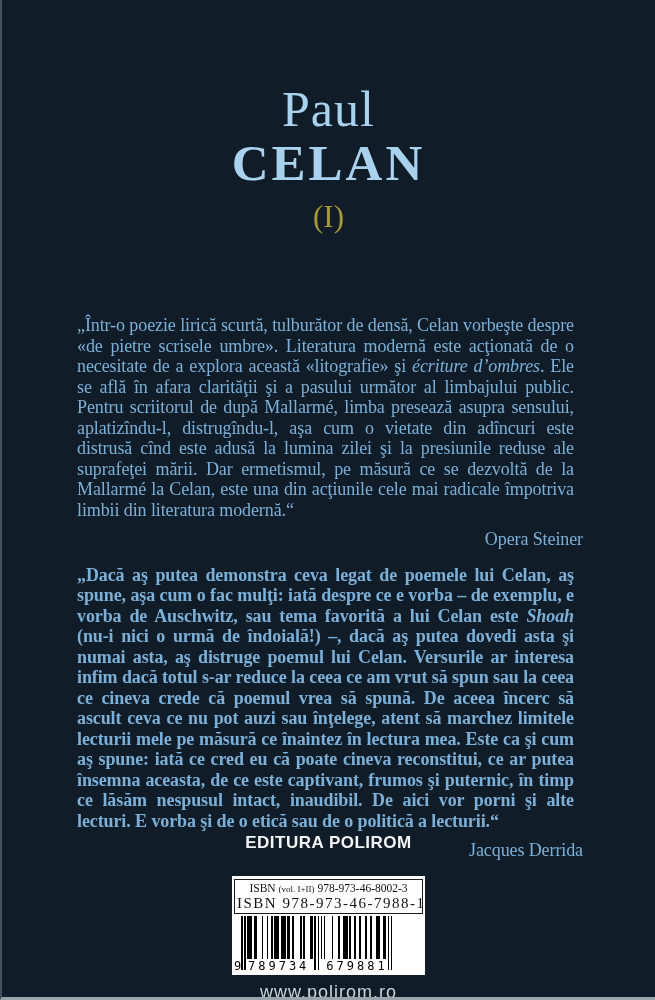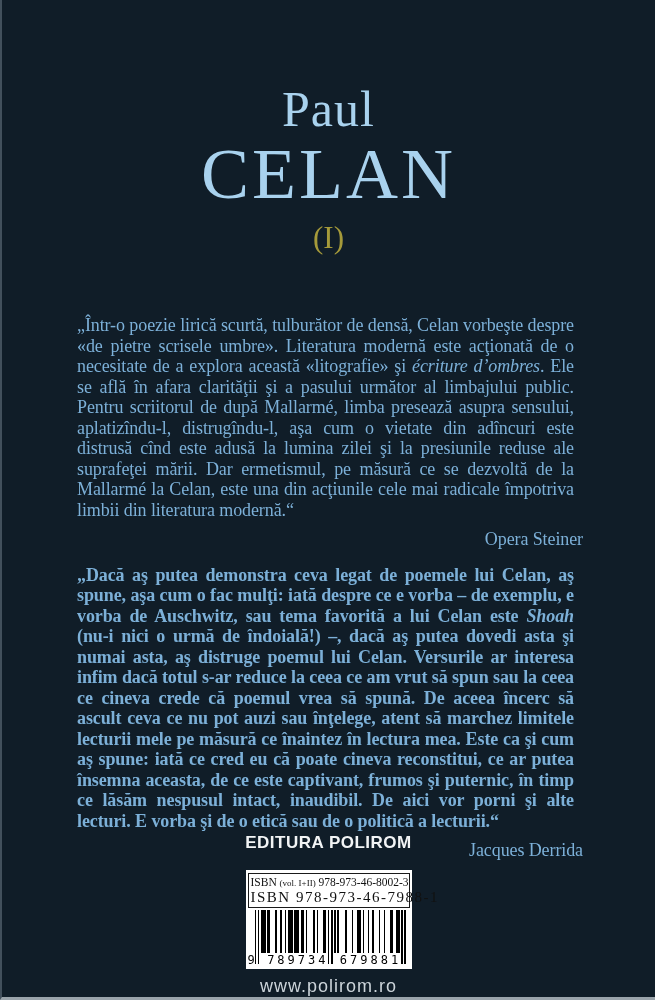--- a/index.html
+++ b/index.html
@@ -16,23 +16,24 @@
     border-bottom: 3px solid #9aa4ab;
   }
   
   .title-block { text-align: center; padding-top: 64px; margin-top: 20px; }
   .author-first {
     font-size: 50px; line-height: 1.0;
     color: var(--title_blue, #a9d2ee);
     letter-spacing: 1px;
   }
   .author-last {
-    font-size: 72px; line-height: 1.0; margin-top: 4px;
+    font-size: 51px; line-height: 1.0; margin-top: 4px;
     color: var(--title_blue, #a9d2ee);
     letter-spacing: 3px;
+    font-weight: bold;
   }
   .book-title {
     font-size: 36px; line-height: 1.0; margin-top: 23px;
     color: var(--gold, #a59a3a);
   }
   .volume {
     font-size: 31px; line-height: 1.0; margin-top: 12px;
     color: var(--gold, #a59a3a);
   }
   
@@ -49,42 +50,42 @@
   .quote.second { margin-top: 15px; font-weight: bold; }
   .it { font-style: italic; }
   
   .publisher { position: absolute; top: 833px; left: 0; right: 0; text-align: center; }
   .publisher-name {
     font-family: "Liberation Sans", sans-serif;
     font-weight: bold; font-size: 17px; letter-spacing: 0.5px;
     color: var(--white, #f2f4f5);
   }
   .barcode-label {
-    width: 166px; margin: 17px auto 0; background: #ffffff;
+    width: 193px; margin: 23px auto 0; background: #ffffff;
     padding: 3px 2px 2px; box-sizing: border-box;
   }
   .isbn-box {
     border: 1px solid #1a1a1a; padding: 1px 2px 2px;
     color: #111; text-align: center;
   }
   .isbn-line1 { font-size: 11.5px; line-height: 14px; white-space: nowrap; }
   .isbn-note { font-size: 9px; }
   .isbn-line2 { font-size: 15px; line-height: 15px; letter-spacing: 1.5px; white-space: nowrap; }
   .barcode { position: relative; height: 57px; margin-top: 2px; }
   .barcode-bars { position: absolute; left: 7px; top: 0; display: flex; }
   .bc-m { flex: 0 0 1.6px; height: 43px; background: transparent; }
   .bc-m.on { background: #000; }
   .bc-m.tall { height: 54px; }
   .bc-digits span {
     position: absolute; bottom: 0;
     font-family: "DejaVu Sans Mono", monospace;
     font-size: 12px; line-height: 13px; color: #000;
   }
   .bc-d0 { left: 0px; width: 8px; text-align: left; }
-  .bc-d1 { left: 14px; width: 67px; text-align: right; letter-spacing: 3px; }
+  .bc-d1 { left: 14px; width: 67px; text-align: left; letter-spacing: 3px; }
   .bc-d2 { left: 89px; width: 68px; text-align: center; letter-spacing: 3px; }
   .website {
     margin-top: 7px;
     font-family: "Liberation Sans", sans-serif;
     font-size: 18px; letter-spacing: 1px;
     color: var(--website_gray, #ccd4da);
   }
 </style>
 </head>
 <body>

